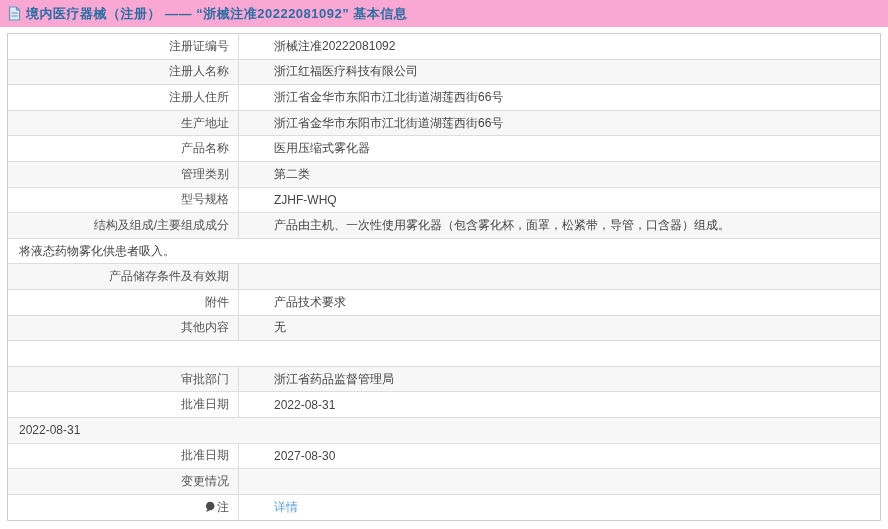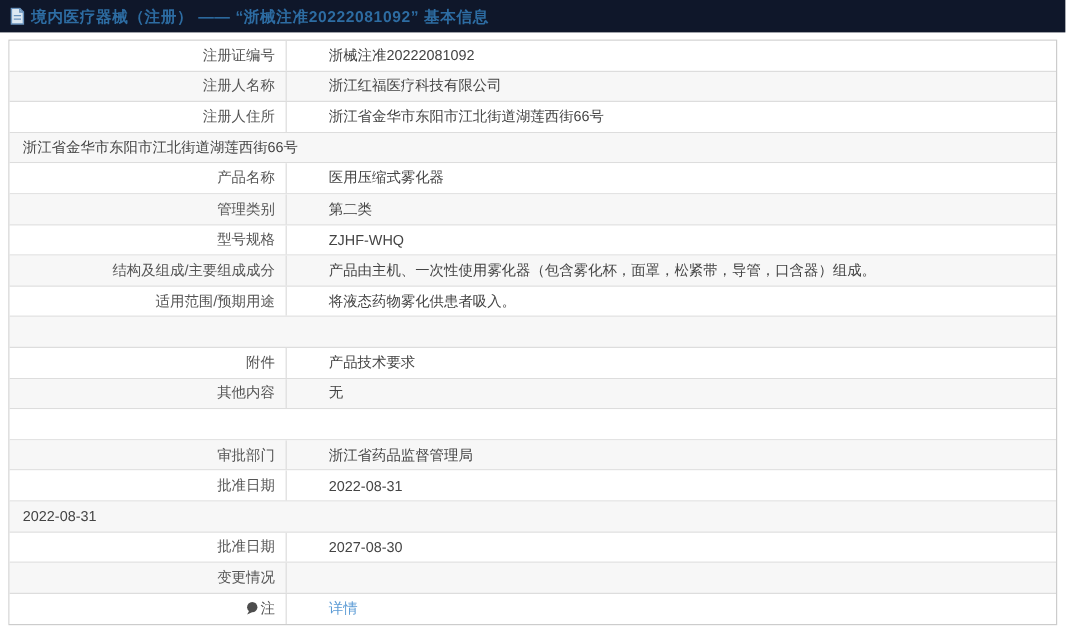--- a/index.html
+++ b/index.html
@@ -4,21 +4,21 @@
 <style>
   * { margin: 0; padding: 0; box-sizing: border-box; }
   html, body {
     width: 888px; height: 529px;
     background: #ffffff;
     font-family: "Liberation Sans", "DejaVu Sans", sans-serif;
     overflow: hidden;
   }
   .header-band {
     width: 888px; height: 27px;
-    background: #0f172a;
+    background: #f9a8d4;
     display: flex; align-items: center;
     padding-left: 8px;
   }
   .doc-icon { width: 13px; height: 15px; margin-right: 5px; flex: 0 0 auto; }
   .page-title {
     color: #2d6ca2;
     font-size: 13px;
     font-weight: bold;
     letter-spacing: 0.5px;
     white-space: nowrap;
@@ -85,43 +85,44 @@
   </div>
   <div class="t-row">
     <div class="cell-label">注册人名称</div>
     <div class="cell-value">浙江红福医疗科技有限公司</div>
   </div>
   <div class="t-row">
     <div class="cell-label">注册人住所</div>
     <div class="cell-value">浙江省金华市东阳市江北街道湖莲西街66号</div>
   </div>
   <div class="t-row">
+    <div class="cell-label">生产地址</div>
     <div class="cell-value">浙江省金华市东阳市江北街道湖莲西街66号</div>
   </div>
   <div class="t-row">
     <div class="cell-label">产品名称</div>
     <div class="cell-value">医用压缩式雾化器</div>
   </div>
   <div class="t-row">
     <div class="cell-label">管理类别</div>
     <div class="cell-value">第二类</div>
   </div>
   <div class="t-row">
     <div class="cell-label">型号规格</div>
     <div class="cell-value">ZJHF-WHQ</div>
   </div>
   <div class="t-row">
     <div class="cell-label">结构及组成/主要组成成分</div>
     <div class="cell-value">产品由主机、一次性使用雾化器（包含雾化杯，面罩，松紧带，导管，口含器）组成。</div>
   </div>
   <div class="t-row">
-    <div class="cell-label">适用范围/预期用途</div>
     <div class="cell-value">将液态药物雾化供患者吸入。</div>
   </div>
   <div class="t-row">
+    <div class="cell-label">产品储存条件及有效期</div>
     <div class="cell-value"></div>
   </div>
   <div class="t-row">
     <div class="cell-label">附件</div>
     <div class="cell-value">产品技术要求</div>
   </div>
   <div class="t-row">
     <div class="cell-label">其他内容</div>
     <div class="cell-value">无</div>
   </div>

